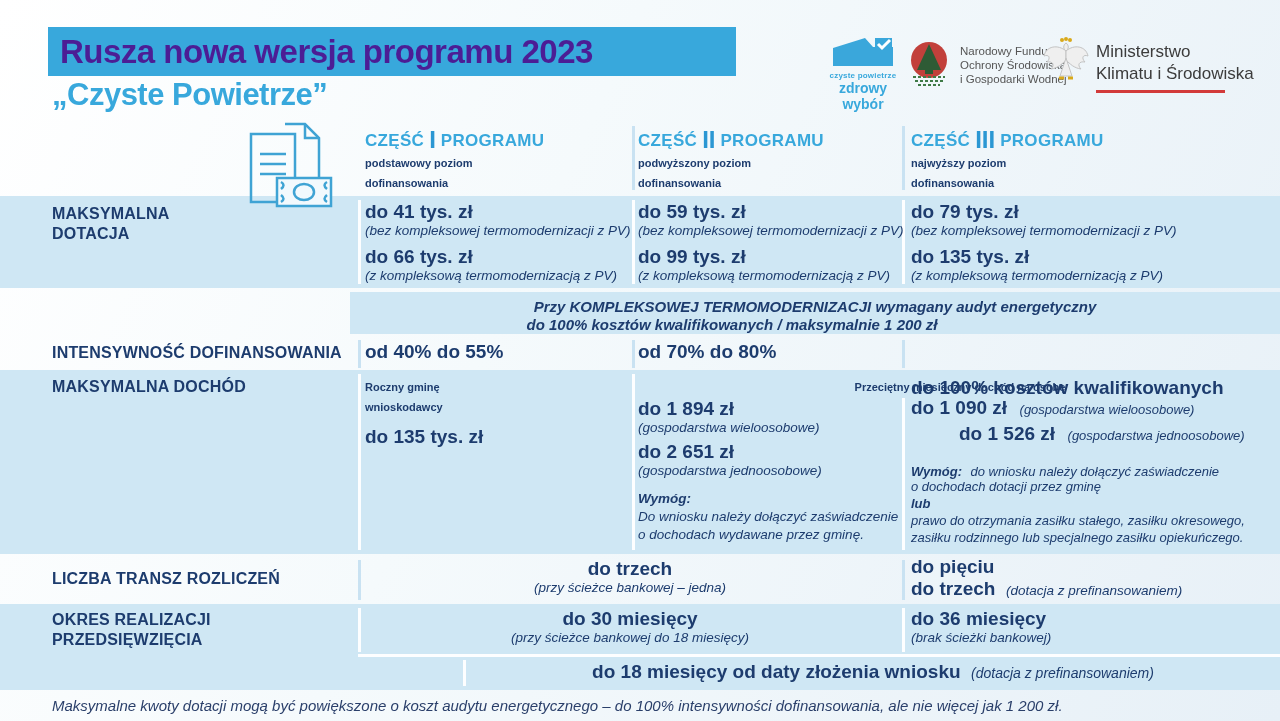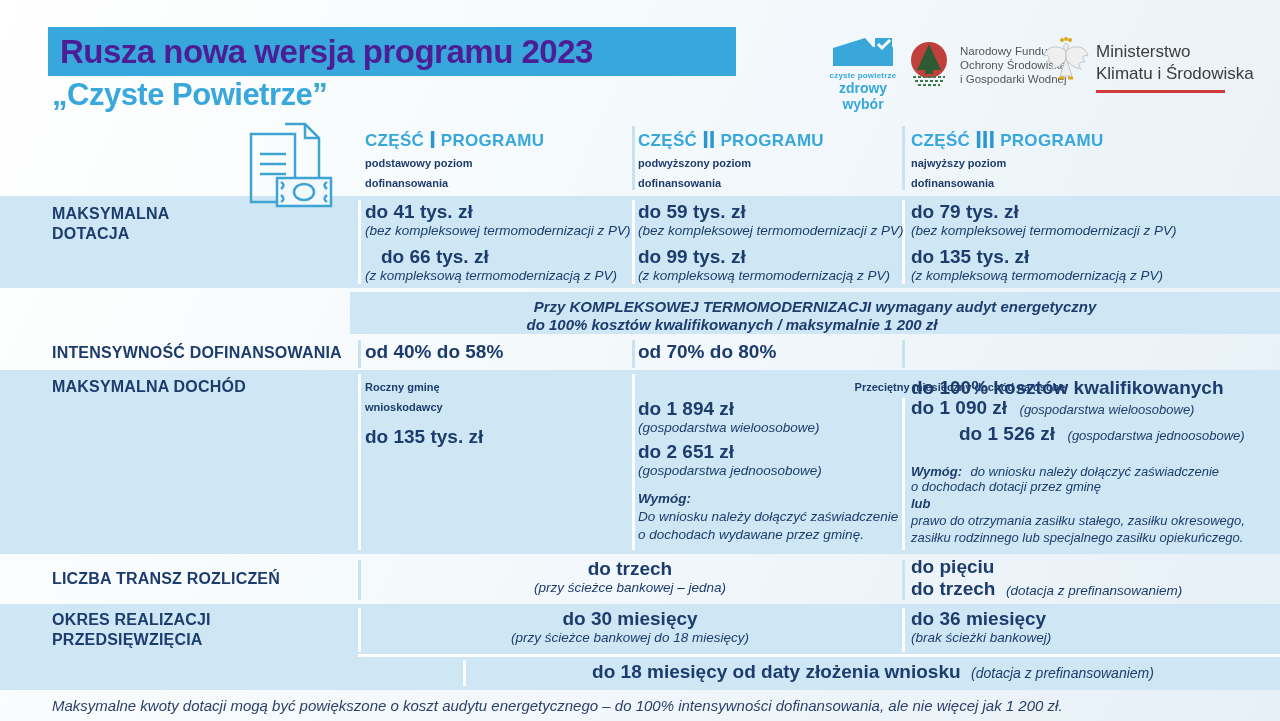--- a/index.html
+++ b/index.html
@@ -136,41 +136,41 @@
 
   <div class="vdiv white" style="left:358px;top:200px;height:84px;"></div>
   <div class="vdiv white" style="left:632px;top:200px;height:84px;"></div>
   <div class="vdiv white" style="left:902px;top:200px;height:84px;"></div>
 
   <div class="abs lbl" style="left:52px;top:205px;">MAKSYMALNA</div>
   <div class="abs lbl" style="left:52px;top:225px;">DOTACJA</div>
 
   <div class="abs val" style="left:365px;top:201px;">do 41 tys. zł</div>
   <div class="abs note" style="left:365px;top:223px;">(bez kompleksowej termomodernizacji z PV)</div>
-  <div class="abs val" style="left:381px;top:246px;">do 66 tys. zł</div>
+  <div class="abs val" style="left:365px;top:246px;">do 66 tys. zł</div>
   <div class="abs note" style="left:365px;top:268px;">(z kompleksową termomodernizacją z PV)</div>
 
   <div class="abs val" style="left:638px;top:201px;">do 59 tys. zł</div>
   <div class="abs note" style="left:638px;top:223px;">(bez kompleksowej termomodernizacji z PV)</div>
   <div class="abs val" style="left:638px;top:246px;">do 99 tys. zł</div>
   <div class="abs note" style="left:638px;top:268px;">(z kompleksową termomodernizacją z PV)</div>
 
   <div class="abs val" style="left:911px;top:201px;">do 79 tys. zł</div>
   <div class="abs note" style="left:911px;top:223px;">(bez kompleksowej termomodernizacji z PV)</div>
   <div class="abs val" style="left:911px;top:246px;">do 135 tys. zł</div>
   <div class="abs note" style="left:911px;top:268px;">(z kompleksową termomodernizacją z PV)</div>
 
   <div class="abs center notebox-line" style="left:350px;top:297px;width:930px;">Przy KOMPLEKSOWEJ TERMOMODERNIZACJI wymagany audyt energetyczny</div>
   <div class="abs center notebox-line" style="left:350px;top:315px;width:764px;">do 100% kosztów kwalifikowanych / maksymalnie 1 200 zł</div>
 
   <div class="vdiv pale" style="left:358px;top:340px;height:28px;"></div>
   <div class="vdiv pale" style="left:632px;top:340px;height:28px;"></div>
   <div class="vdiv pale" style="left:902px;top:340px;height:28px;"></div>
   <div class="abs lbl" style="left:52px;top:344px;">INTENSYWNOŚĆ DOFINANSOWANIA</div>
-  <div class="abs val" style="left:365px;top:341px;">od 40% do 58%</div>
+  <div class="abs val" style="left:365px;top:341px;">od 40% do 55%</div>
   <div class="abs val" style="left:638px;top:341px;">od 70% do 80%</div>
   <div class="abs val" style="left:911px;top:361px;margin-top:16px;">do 100% kosztów kwalifikowanych</div>
 
   <div class="vdiv white" style="left:358px;top:374px;height:176px;"></div>
   <div class="vdiv white" style="left:632px;top:374px;height:176px;"></div>
   <div class="vdiv white" style="left:902px;top:398px;height:152px;"></div>
 
   <div class="abs lbl" style="left:52px;top:378px;">MAKSYMALNA DOCHÓD</div>
 
   <div class="abs colhead-sub" style="left:365px;top:377px;">Roczny gminę</div>

